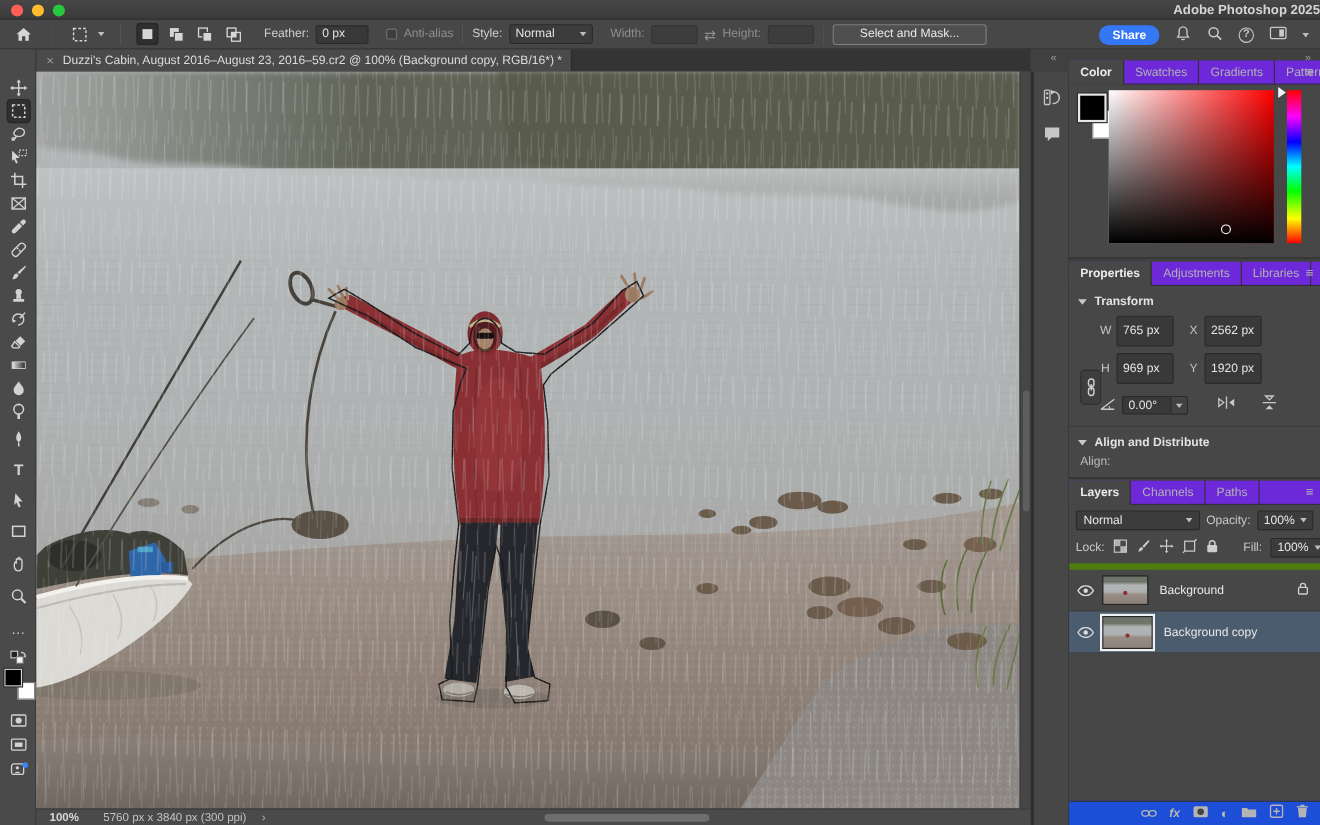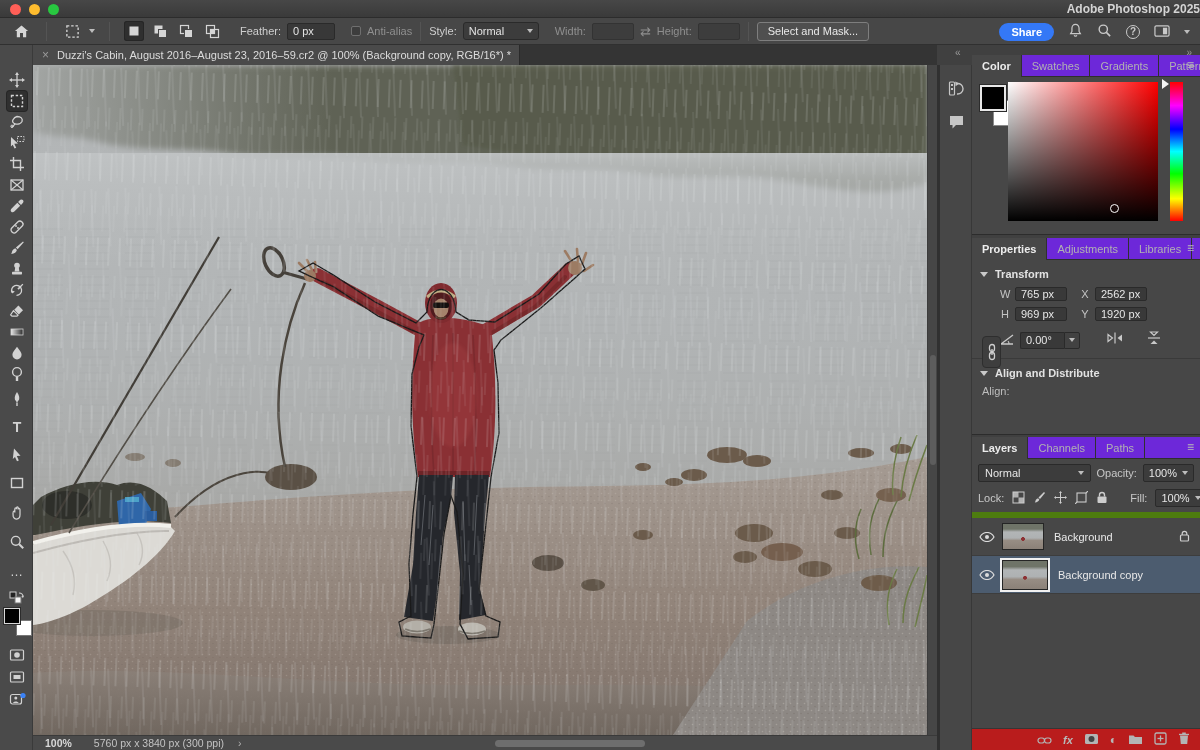--- a/index.html
+++ b/index.html
@@ -27,21 +27,21 @@
   .modebtn.active { background:#2f2f2f; box-shadow:inset 0 0 0 1px #262626; }
   .inputbox { background:#383838; border:1px solid #2a2a2a; border-radius:2px; height:17px;
     color:#e3e3e3; font-size:11px; display:flex; align-items:center; padding:0 5px; }
   .inputbox.empty { background:#3d3d3d; border-color:#333; }
   .ddbox { background:#3c3c3c; border:1px solid #2a2a2a; border-radius:3px; height:18px;
     color:#e3e3e3; font-size:11px; display:flex; align-items:center; justify-content:space-between; padding:0 5px; gap:6px; }
   .chevD { width:0; height:0; border-left:3.5px solid transparent; border-right:3.5px solid transparent; border-top:4px solid #bdbdbd; }
   .dim { color:#8f8f8f; }
   .checkbox { width:10px; height:10px; border:1px solid #6f6f6f; border-radius:2px; background:#3d3d3d; display:inline-block; }
   .btn-outline { border:1px solid #7e7e7e; background:#4f4f4f; color:#e8e8e8; border-radius:3px;
-    padding:2px 10px; font-size:11px; height:19px; display:flex; align-items:center; }
+    padding:2px 24px; font-size:11px; height:19px; display:flex; align-items:center; }
   .ob-right { position:absolute; right:10px; top:0; height:27px; display:flex; align-items:center; gap:14px; }
   .sharebtn { background:#3478f6; color:#fff; font-size:11px; font-weight:bold;
     border-radius:10px; padding:2px 12px; height:18px; display:flex; align-items:center; }
   .helpcirc { width:14px; height:14px; border:1.4px solid #c9c9c9; border-radius:50%; color:#c9c9c9;
     font-size:10px; font-weight:bold; display:flex; align-items:center; justify-content:center; }
 
   
   .tlb-chev { position:absolute; left:7px; top:46px; color:#9a9a9a; font-size:10px; letter-spacing:-2px; }
   .tabbar { position:absolute; left:33px; top:45px; width:904px; height:20px; background:#343434; }
   .doctab { position:absolute; left:0; top:0; height:20px; width:487px; background:#4a4a4a;
@@ -102,21 +102,21 @@
     border-top:5px solid transparent; border-bottom:5px solid transparent; border-left:7px solid #f5f5f5; }
 
   
   .pixrow { display:flex; align-items:center; gap:10px; padding:7px 8px 6px 8px; color:#dadada; font-size:12px; border-bottom:1px solid #3a3a3a; }
   .pixicon { width:26px; height:20px; border:1.5px solid #b9b9b9; border-radius:3px; background:#323232;
     display:flex; align-items:center; justify-content:center; color:#b9b9b9; }
   .secthead { display:flex; align-items:center; gap:7px; padding:8px 8px 4px 8px; color:#e2e2e2; font-size:11px; font-weight:bold; }
   .chevO { width:0; height:0; border-left:4px solid transparent; border-right:4px solid transparent; border-top:5px solid #c9c9c9; }
   .trow { display:flex; align-items:center; gap:5px; padding:3px 8px 3px 28px; color:#c4c4c4; font-size:11px; }
   .tlabel { width:10px; text-align:center; }
-  .tinput { width:52px; height:14px; background:#393939; border:1px solid #2a2a2a; border-radius:2px;
+  .tinput { width:52px; height:28px; background:#393939; border:1px solid #2a2a2a; border-radius:2px;
     color:#e6e6e6; font-size:11px; display:flex; align-items:center; padding:0 5px; }
   .linkbox { position:absolute; left:10px; top:76px; width:19px; height:32px; background:#3e3e3e; border:1px solid #2e2e2e;
     border-radius:4px; display:flex; align-items:center; justify-content:center; color:#cfcfcf; }
   .anglerow { display:flex; align-items:center; gap:6px; padding:6px 8px 8px 28px; color:#c9c9c9; }
   .ddmini { display:flex; align-items:center; }
   .ddmini .val { width:44px; height:17px; background:#393939; border:1px solid #2a2a2a; border-right:none;
     border-radius:2px 0 0 2px; color:#e6e6e6; font-size:11px; display:flex; align-items:center; padding:0 5px; }
   .ddmini .ar { width:16px; height:17px; background:#424242; border:1px solid #2a2a2a; border-radius:0 2px 2px 0;
     display:flex; align-items:center; justify-content:center; }
   .alignlbl { padding:2px 8px 10px 10px; color:#bdbdbd; font-size:11px; }
@@ -133,21 +133,21 @@
   .lrow { position:relative; height:38px; display:flex; align-items:center; border-bottom:1px solid #3d3d3d; }
   .lrow.sel { background:#4c5c6f; }
   .eye { width:30px; display:flex; justify-content:center; color:#dcdcdc; }
   .lthumb { width:46px; height:30px; background:
       radial-gradient(circle at 50% 60%, #8d3134 0 1.6px, rgba(0,0,0,0) 2.2px),
       linear-gradient(to bottom, #6f7468 0 20%, #b2b5b6 32%, #aeb1b2 56%, #978d84 66%, #8b8178 100%);
     border:1px solid #252525; }
   .lrow.sel .lthumb { outline:2px solid #f0f0f0; }
   .lname { margin-left:10px; font-size:11px; color:#e8e8e8; }
   .llock { position:absolute; right:10px; color:#cfcfcf; }
-  .layerbottom { position:absolute; left:0; bottom:0; width:228px; height:22px; background:#b91c1c;
+  .layerbottom { position:absolute; left:0; bottom:0; width:228px; height:22px; background:#1d4ed8;
     border-top:1px solid #363636; display:flex; align-items:center; justify-content:flex-end; gap:11px; padding-right:10px; color:#b4b4b4; }
   .layerbottom .fx { font-size:11px; font-style:italic; font-weight:bold; color:#b8b8b8; }
   .halfc { font-size:12px; color:#b8b8b8; }
 </style>
 </head>
 <body>
 
 <div id="app">
 
   <div class="titlebar">

